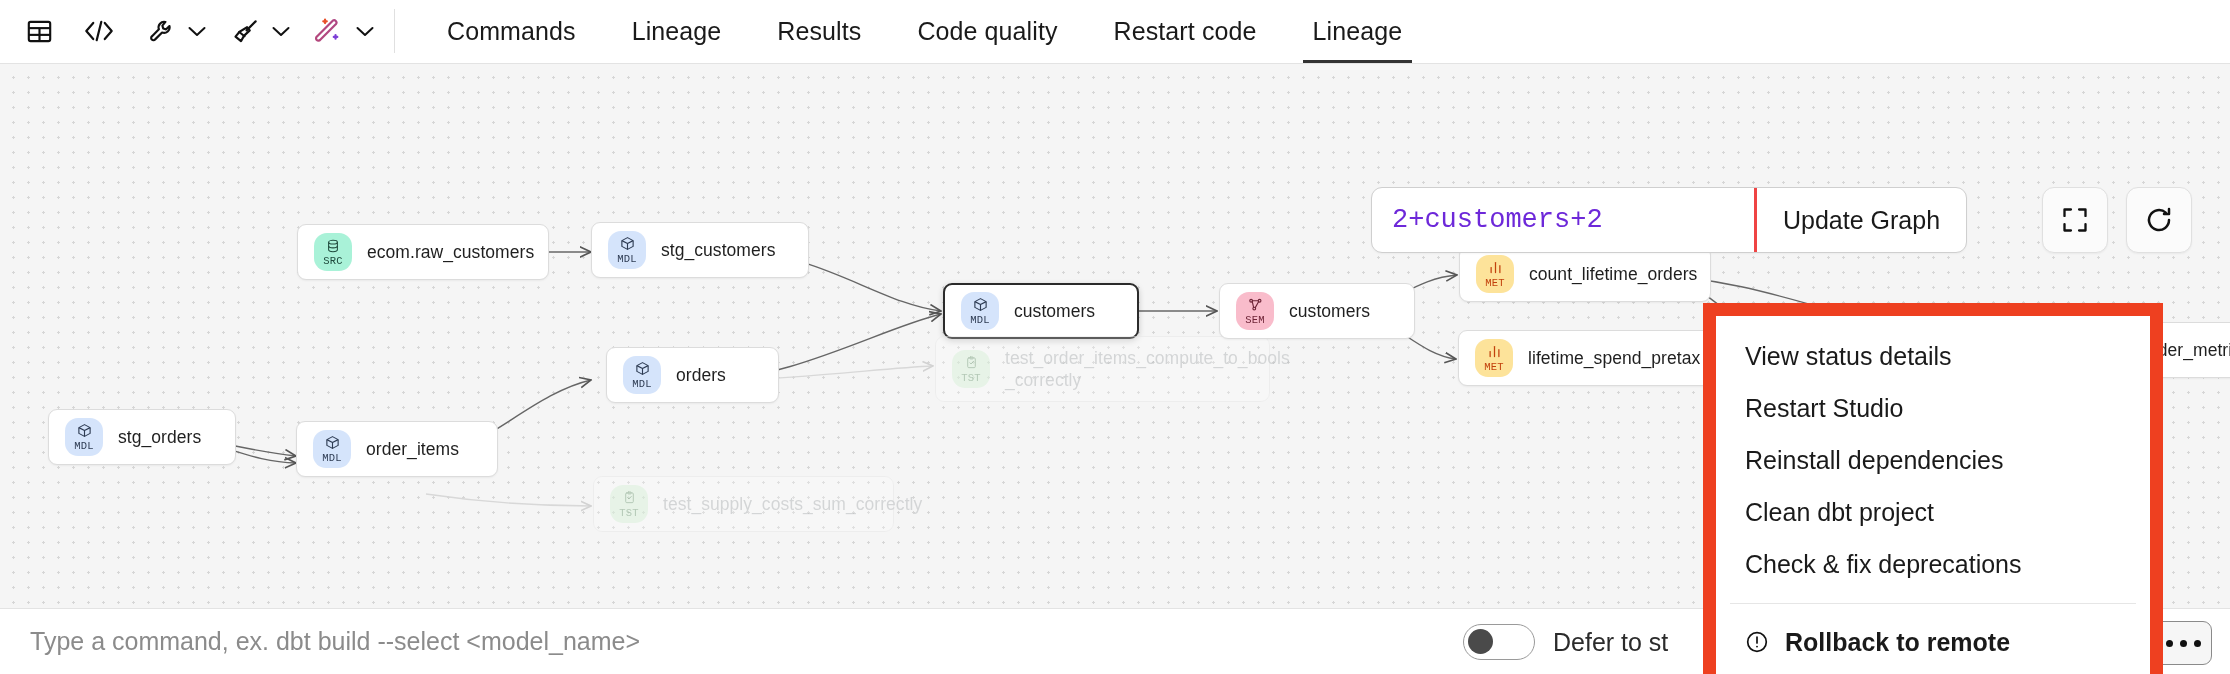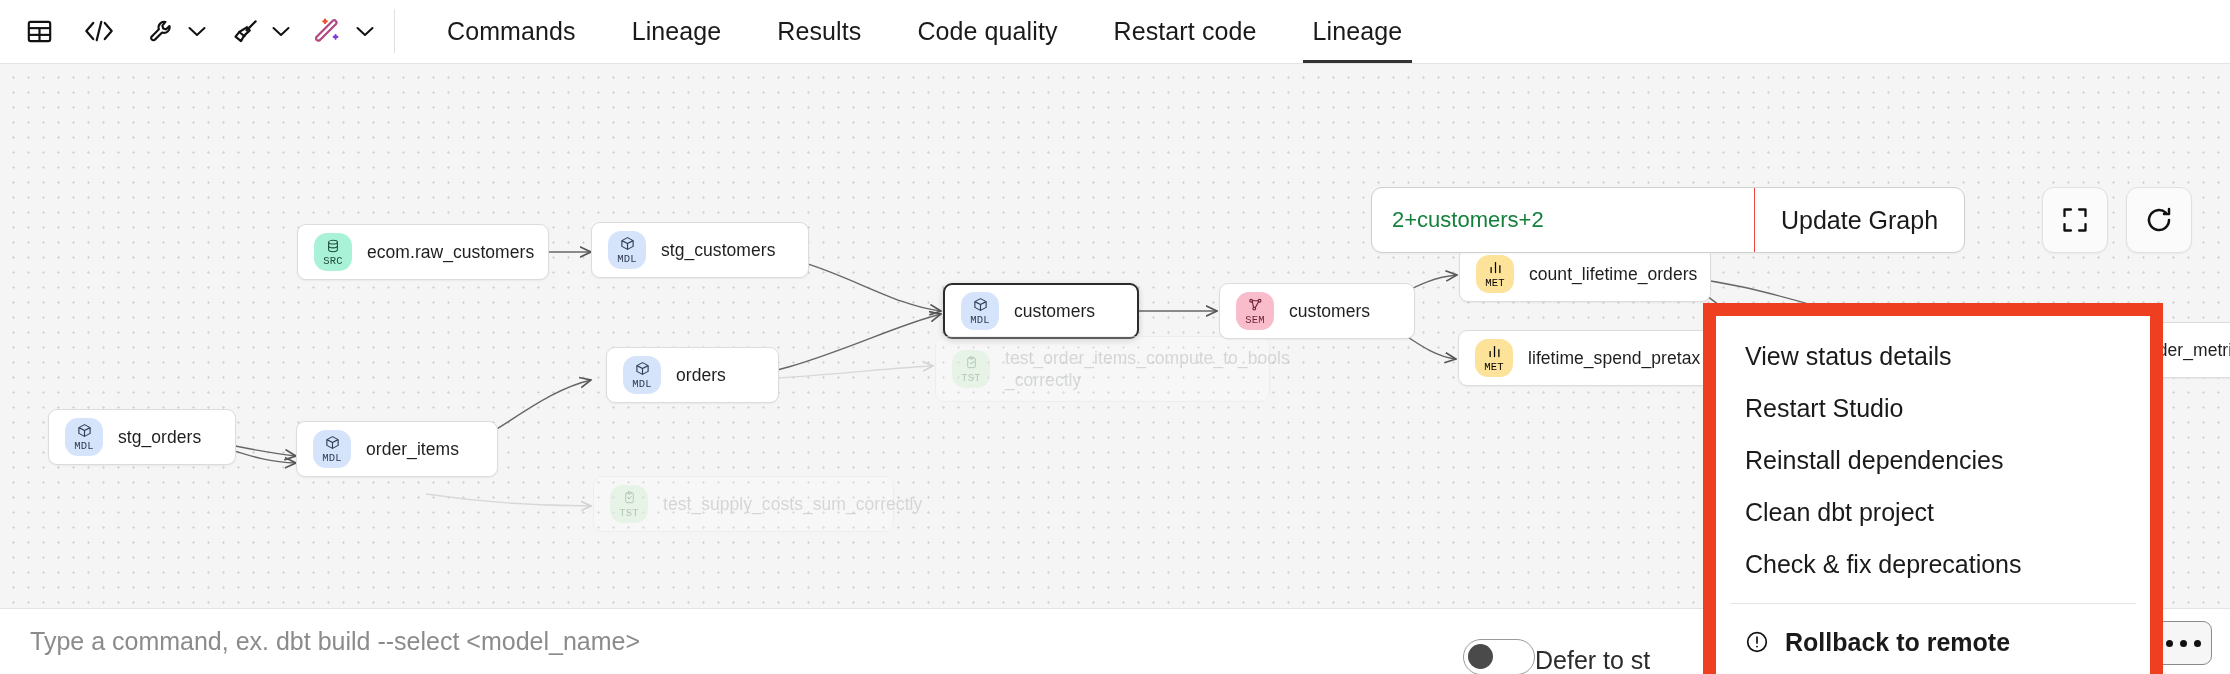--- a/index.html
+++ b/index.html
@@ -72,44 +72,44 @@
   .badge {
     width: 38px; height: 38px; border-radius: 13px; flex: 0 0 auto;
     display: flex; flex-direction: column; align-items: center;
     justify-content: center; gap: 0px;
   }
   .badge .gl { line-height: 1; display: flex; align-items: center; justify-content: center; height: 16px; }
   .badge .bt { font-size: 10.5px; letter-spacing: .2px; line-height: 1; margin-top: 2px; font-family: "Liberation Mono", monospace; }
   .badge-MDL { background: #d5e4fb; color: #2d3b52; }
   .badge-SRC { background: #a9f2d8; color: #1f4a3c; }
   .badge-SEM { background: #f9bccb; color: #6e2437; }
-  .badge-MET { background: #fde39a; color: #000000; }
+  .badge-MET { background: #fde39a; color: #c2410c; }
   .badge-SVO { background: #f7e2c6; color: #6b4f2a; }
   .badge-TST { background: #dcf3dd; color: #7fa583; }
   .node-label {
     font-size: 17.5px; color: #1f1f1f; white-space: pre-line;
     line-height: 1.28; letter-spacing: .05px;
   }
   .node.faded .node-label { color: #b9bcbe; }
 
   
   .searchbar {
     position: absolute; display: flex; align-items: stretch;
     background: #ffffff; border: 1px solid #cfcfcf; border-radius: 11px;
     overflow: hidden; box-shadow: 0 1px 2px rgba(0,0,0,.04);
   }
   .searchbar input {
-    border: none; outline: none; font-size: 22px; color: #15803d;
+    border: none; outline: none; font-size: 27px; color: #6d28d9;
     padding: 0 20px; background: transparent;
-    font-family: Liberation Sans, sans-serif; width: 382px;
+    font-family: Liberation Mono, monospace; width: 382px;
   }
   .searchbar input::placeholder { color: #9a9a9a; }
   .update-btn {
     display: flex; align-items: center; justify-content: center;
-    border-left: 1px solid #ef4444; padding: 0 26px;
+    border-left: 3px solid #ef4444; padding: 0 26px;
     font-size: 25px; color: #1a1a1a; cursor: pointer; white-space: nowrap;
   }
   .ctl-btn {
     position: absolute; width: 66px; height: 66px;
     background: #fbfbfb; border: 1px solid #e0e0e0; border-radius: 12px;
     display: flex; align-items: center; justify-content: center;
     cursor: pointer; box-shadow: 0 1px 2px rgba(0,0,0,.05);
   }
 
   
@@ -120,21 +120,21 @@
     display: flex; align-items: center;
   }
   .cmd-input {
     border: none; outline: none; background: transparent;
     font-size: 25px; margin-left: 30px; flex: 1 1 auto;
     font-family: "Liberation Sans", sans-serif; color: #1a1a1a;
   }
   .cmd-input::placeholder { color: #8b8b8b; }
   .defer-wrap {
     position: absolute; left: 1463px; top: 0; height: 66px;
-    display: flex; align-items: flex-end; 
+    display: flex; align-items: center; gap: 18px;
   }
   .toggle {
     width: 72px; height: 36px; border-radius: 18px;
     border: 1.6px solid #9a9a9a; background: #ffffff;
     position: relative; cursor: pointer; flex: 0 0 auto;
   }
   .toggle .knob {
     position: absolute; top: 4px; left: 4px;
     width: 25px; height: 25px; border-radius: 50%; background: #4a4a4a;
   }

